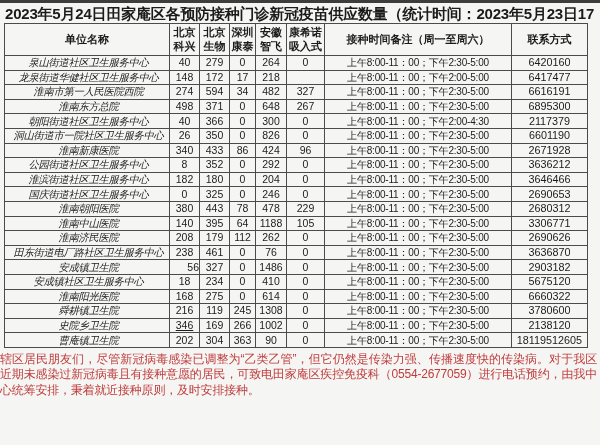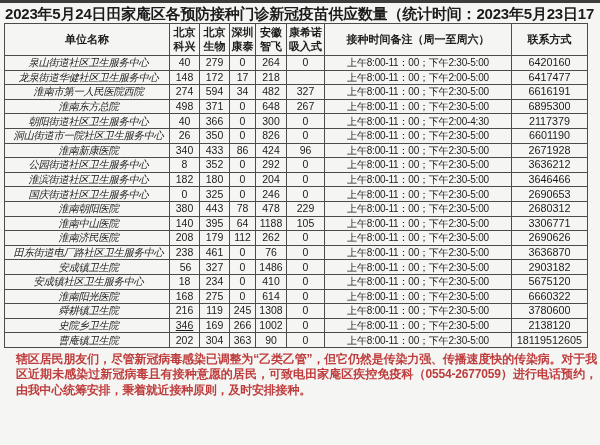--- a/index.html
+++ b/index.html
@@ -50,28 +50,28 @@
   }
   td.unit-cell {
     text-align: center;
     padding-left: 3px;
     font-size: 10.3px;
     letter-spacing: -0.3px;
     font-style: italic;
   }
   td.schedule-cell { font-size: 10px; letter-spacing: -0.2px; }
   td.contact-cell { font-size: 10.8px; }
-  td.align-left { text-align: center; padding-left: 2px; }
+  td.align-left { text-align: right; padding-left: 2px; }
   td.underlined { text-decoration: underline; margin-top: 8px; }
   .notice {
     color: #bf3c3c;
-    font-weight: bold;
+    font-weight: normal;
     font-size: 12px;
     line-height: 15.5px;
-    padding: 4px 3px 0 16px;
+    padding: 4px 3px 0 0;
     text-align: justify;
     letter-spacing: -0.2px;
   }
 </style>
 </head>
 <body>
 
 <div>
   <div class="top-line"></div>
 

